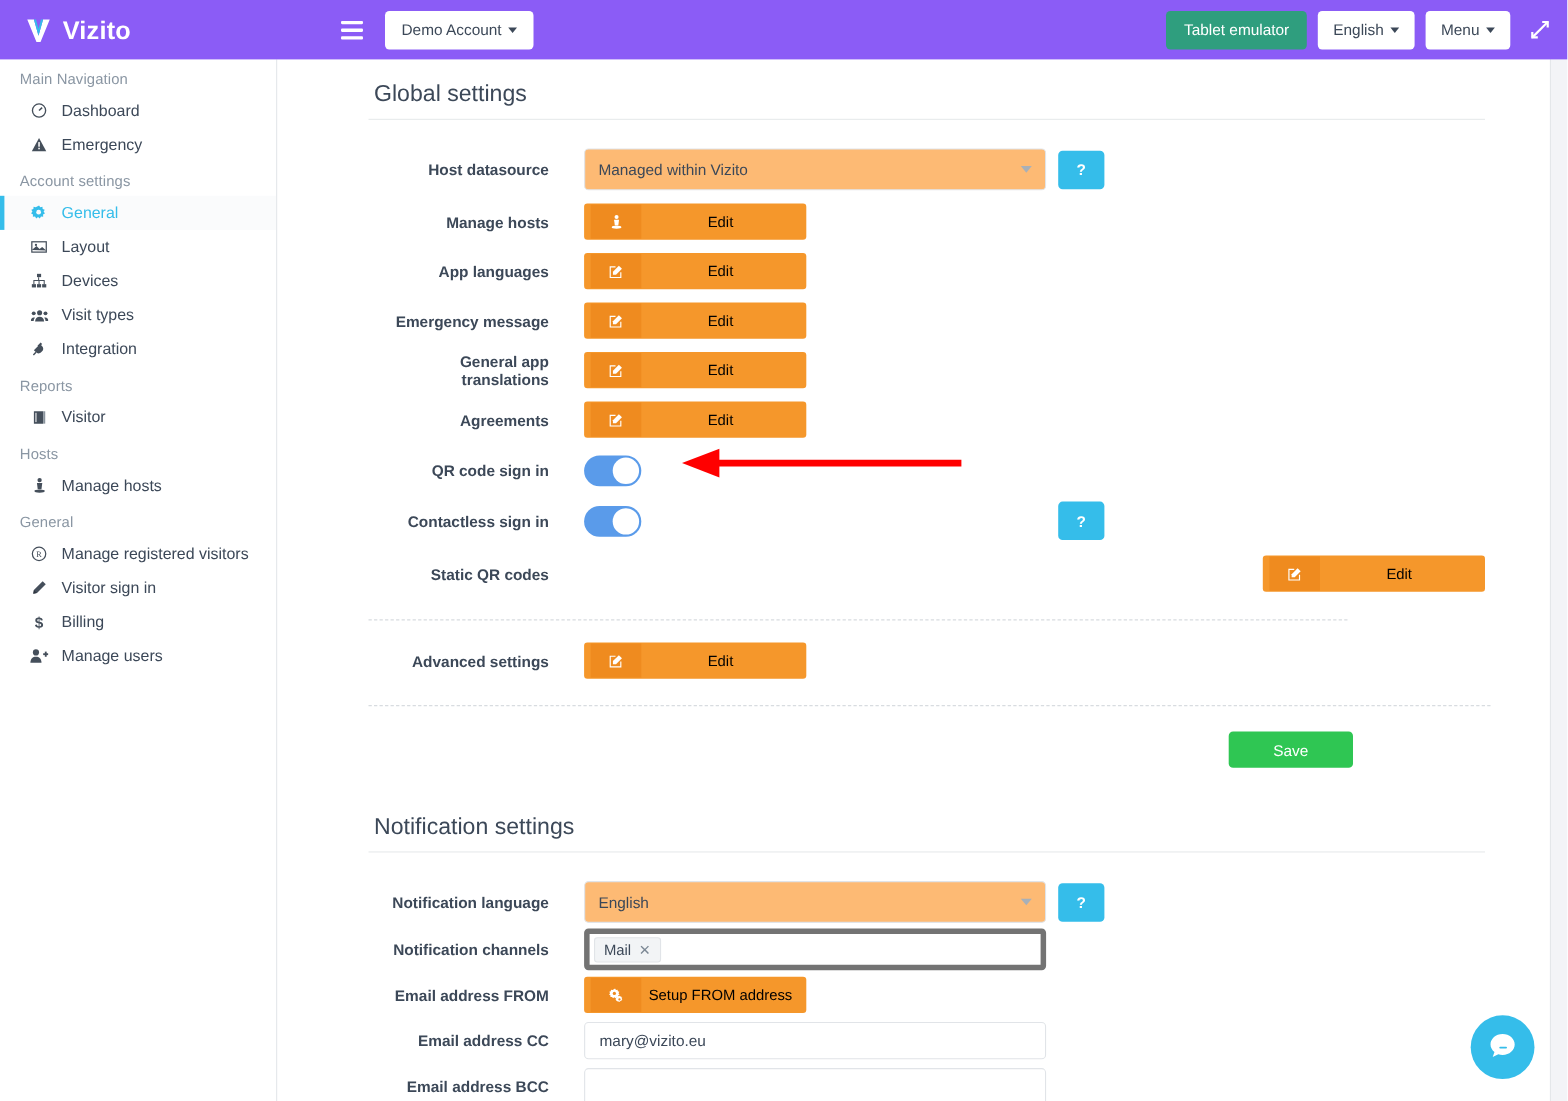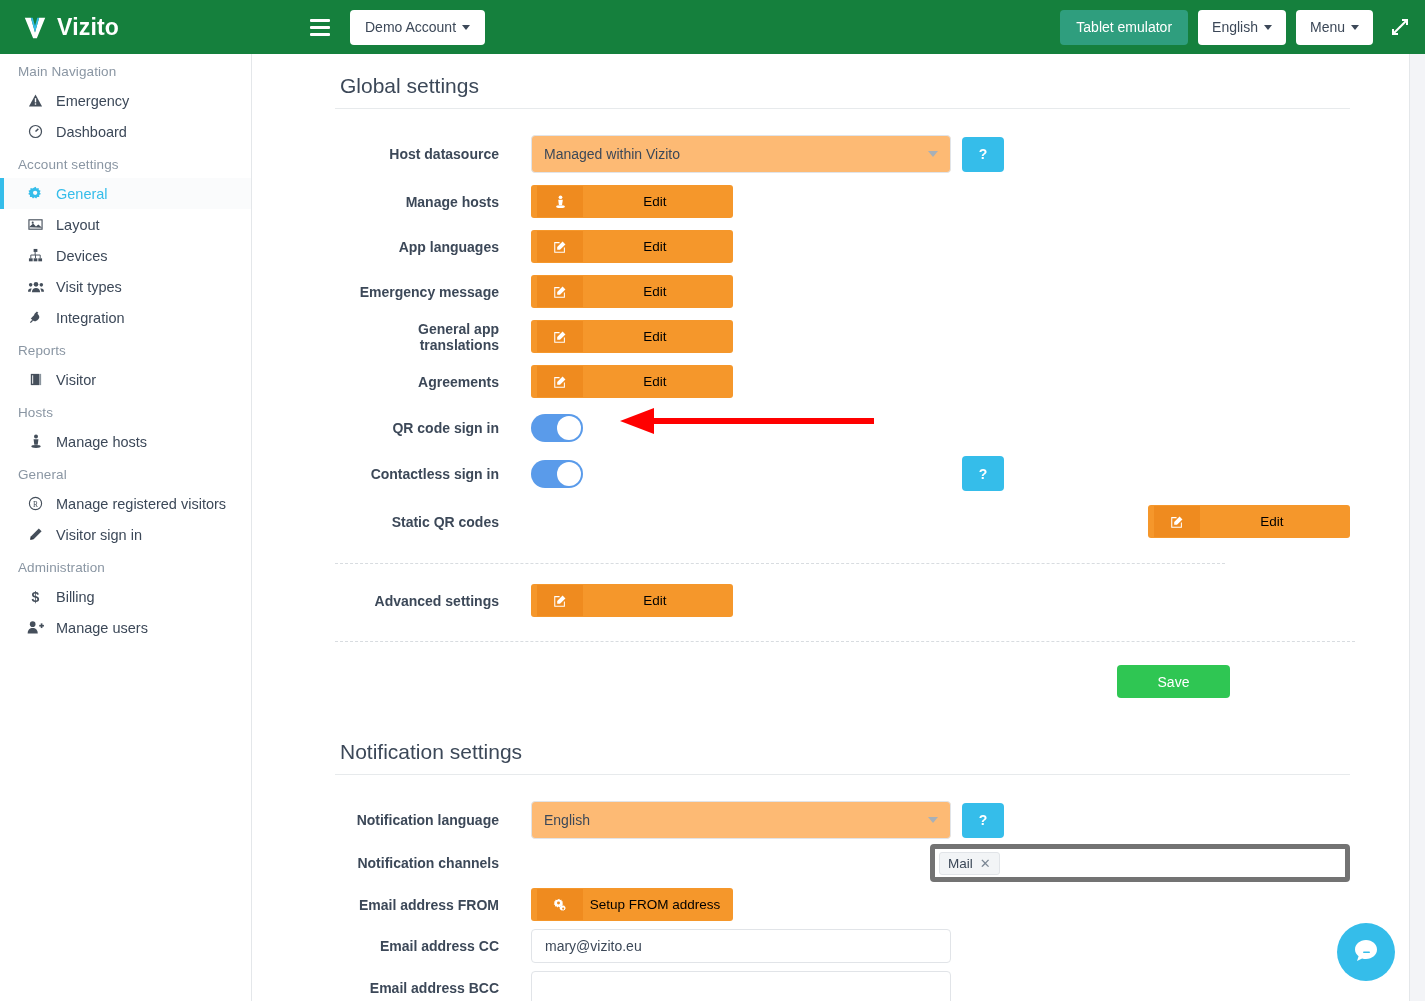--- a/index.html
+++ b/index.html
@@ -9,21 +9,21 @@
     overflow: hidden;
     font-family: "Liberation Sans", sans-serif;
     background: #ffffff;
     color: #3c4858;
   }
   .app { position: relative; width: 1425px; height: 1001px; overflow: hidden; }
 
   
   .header {
     position: absolute; top: 0; left: 0; width: 1425px; height: 54px;
-    background: #15803d;
+    background: #8b5cf6;
     display: flex; align-items: center;
     z-index: 20;
   }
   .brand {
     width: 300px; height: 54px; display: flex; align-items: center;
     padding-left: 22px; gap: 9px;
   }
   .brand-logo { width: 26px; height: 26px; display: block; }
   .brand-name {
     color: #ffffff; font-size: 23px; font-weight: bold; letter-spacing: .2px;
@@ -224,36 +224,36 @@
         </svg>
       </span>
     </div>
   </div>
 
   <div class="sidebar">
 
     <div class="nav-header">Main Navigation</div>
     <div class="nav-item">
       <span class="ic">
+        <svg width="15" height="15" viewBox="0 0 16 16" fill="none" stroke="#454f5b" stroke-width="1.3">
+          <circle cx="8" cy="8" r="6.4"></circle>
+            <path d="M8 8 L11 5.2" stroke-width="1.5"></path>
+        </svg>
+      </span>
+      <span>Dashboard</span>
+    </div>
+    <div class="nav-item">
+      <span class="ic">
         <svg width="15" height="15" viewBox="0 0 16 16" fill="#454f5b">
           <path d="M8 1.5 L15 14.5 L1 14.5 Z"></path>
           <rect x="7.25" y="5.5" width="1.5" height="4.5" fill="#ffffff"></rect>
           <rect x="7.25" y="11" width="1.5" height="1.5" fill="#ffffff"></rect>
         </svg>
       </span>
       <span>Emergency</span>
-    </div>
-    <div class="nav-item">
-      <span class="ic">
-        <svg width="15" height="15" viewBox="0 0 16 16" fill="none" stroke="#454f5b" stroke-width="1.3">
-          <circle cx="8" cy="8" r="6.4"></circle>
-            <path d="M8 8 L11 5.2" stroke-width="1.5"></path>
-        </svg>
-      </span>
-      <span>Dashboard</span>
     </div>
 
     <div class="nav-header">Account settings</div>
     <div class="nav-item active">
       <span class="ic">
         <svg width="15" height="15" viewBox="0 0 16 16" fill="#35bdea">
           <path d="M8 0.8 L9.2 2.6 L11.3 2.1 L11.5 4.3 L13.5 5 L12.4 6.9 L13.8 8.5 L11.9 9.6 L12 11.8 L9.9 11.6 L8.7 13.4 L7 12 L5.3 13.4 L4.1 11.6 L2 11.8 L2.1 9.6 L0.2 8.5 L1.6 6.9 L0.5 5 L2.5 4.3 L2.7 2.1 L4.8 2.6 Z"></path>
           <circle cx="7.6" cy="7.3" r="2.3" fill="#fafbfc"></circle>
         </svg>
       </span>
@@ -342,21 +342,20 @@
     <div class="nav-item">
       <span class="ic">
         <svg width="15" height="15" viewBox="0 0 16 16" fill="#454f5b">
           <path d="M11.5 1.5 L14.5 4.5 L6 13 L2.4 13.6 L3 10 Z"></path>
           <path d="M2.4 13.6 L3 10 L5.8 12.9 Z" fill="#2f3640"></path>
         </svg>
       </span>
       <span>Visitor sign in</span>
     </div>
 
-    <div class="nav-header">Administration</div>
     <div class="nav-item">
       <span class="ic">
         <svg width="15" height="16" viewBox="0 0 12 16">
             <text x="6" y="13" font-size="14" font-weight="bold" font-family="Liberation Sans, sans-serif" fill="#454f5b" text-anchor="middle">$</text>
           </svg>
       </span>
       <span>Billing</span>
     </div>
     <div class="nav-item">
       <span class="ic">
@@ -510,21 +509,21 @@
         <div class="form-label">Notification language</div>
         <div class="ctrl">
           <div class="select-box">
             <span>English</span>
             <i class="select-caret"></i>
           </div>
           <button class="help-btn">?</button>
         </div>
       </div>
 
-      <div class="form-row" style="margin-top:5px;justify-content:space-between;">
+      <div class="form-row" style="margin-top:5px;">
         <div class="form-label">Notification channels</div>
         <div class="tag-input">
           <span class="tag">
             <span>Mail</span>
             <span class="tag-x">✕</span>
           </span>
         </div>
       </div>
 
       <div class="form-row" style="margin-top:6px;">

